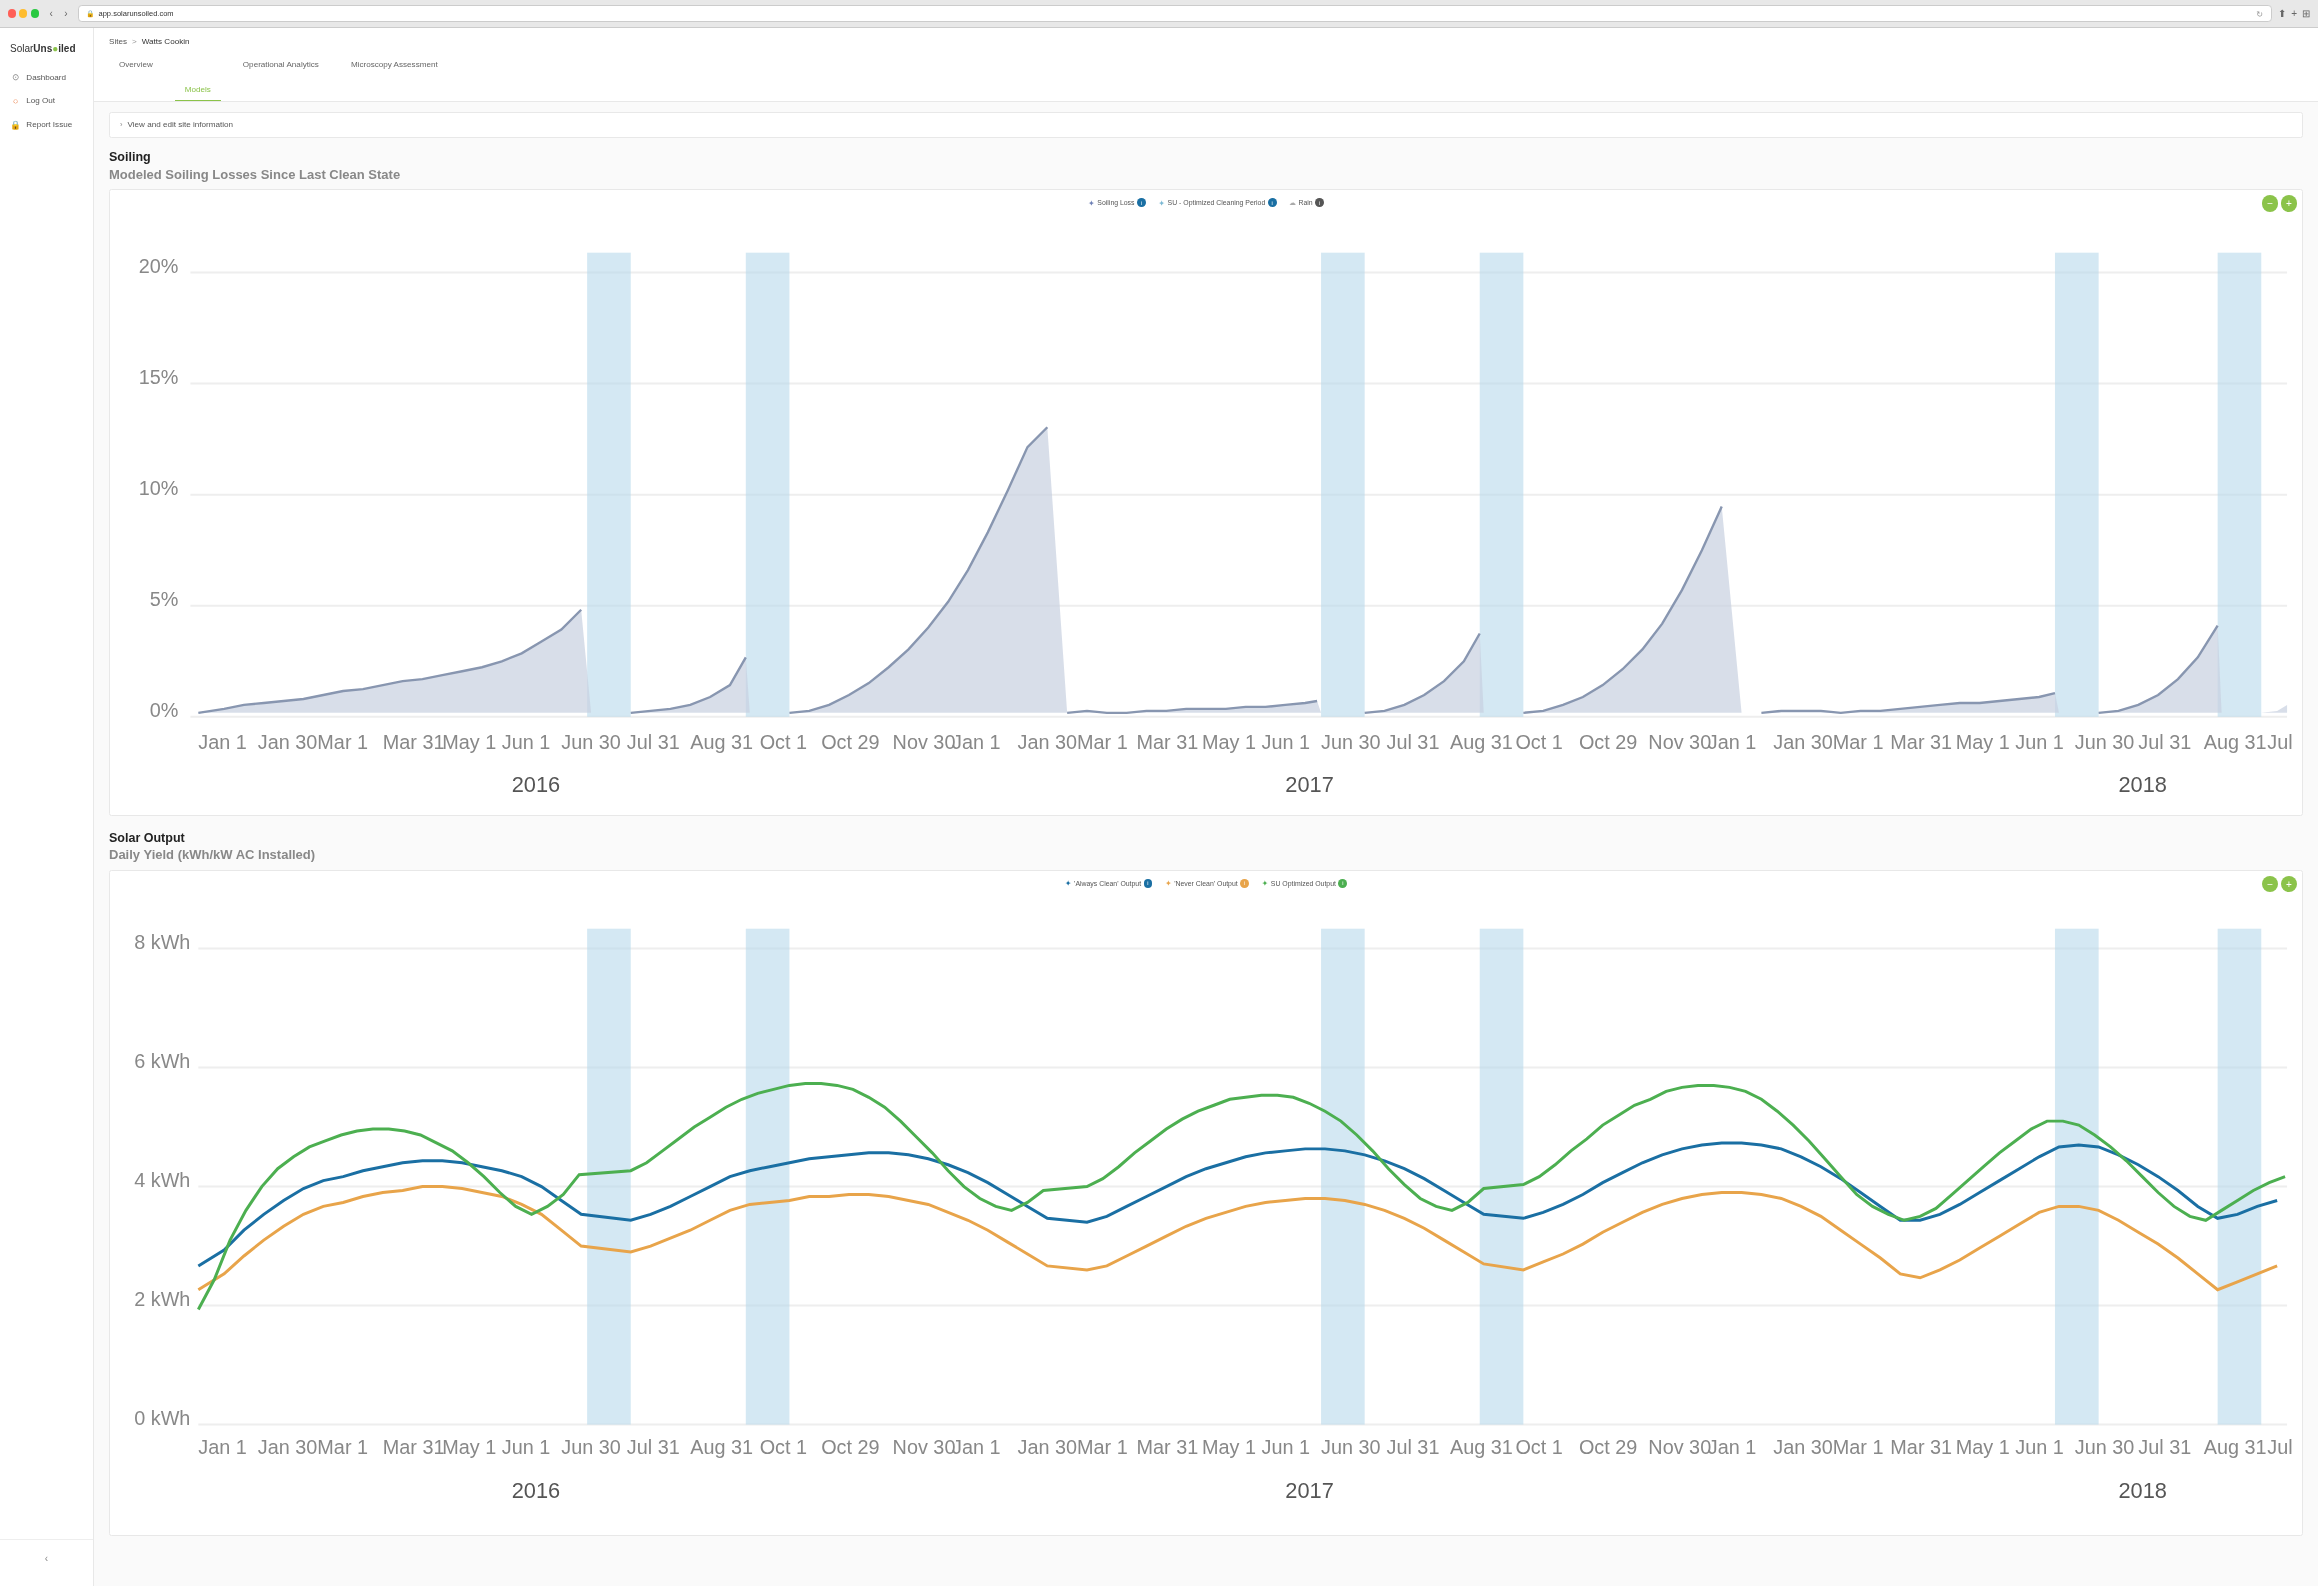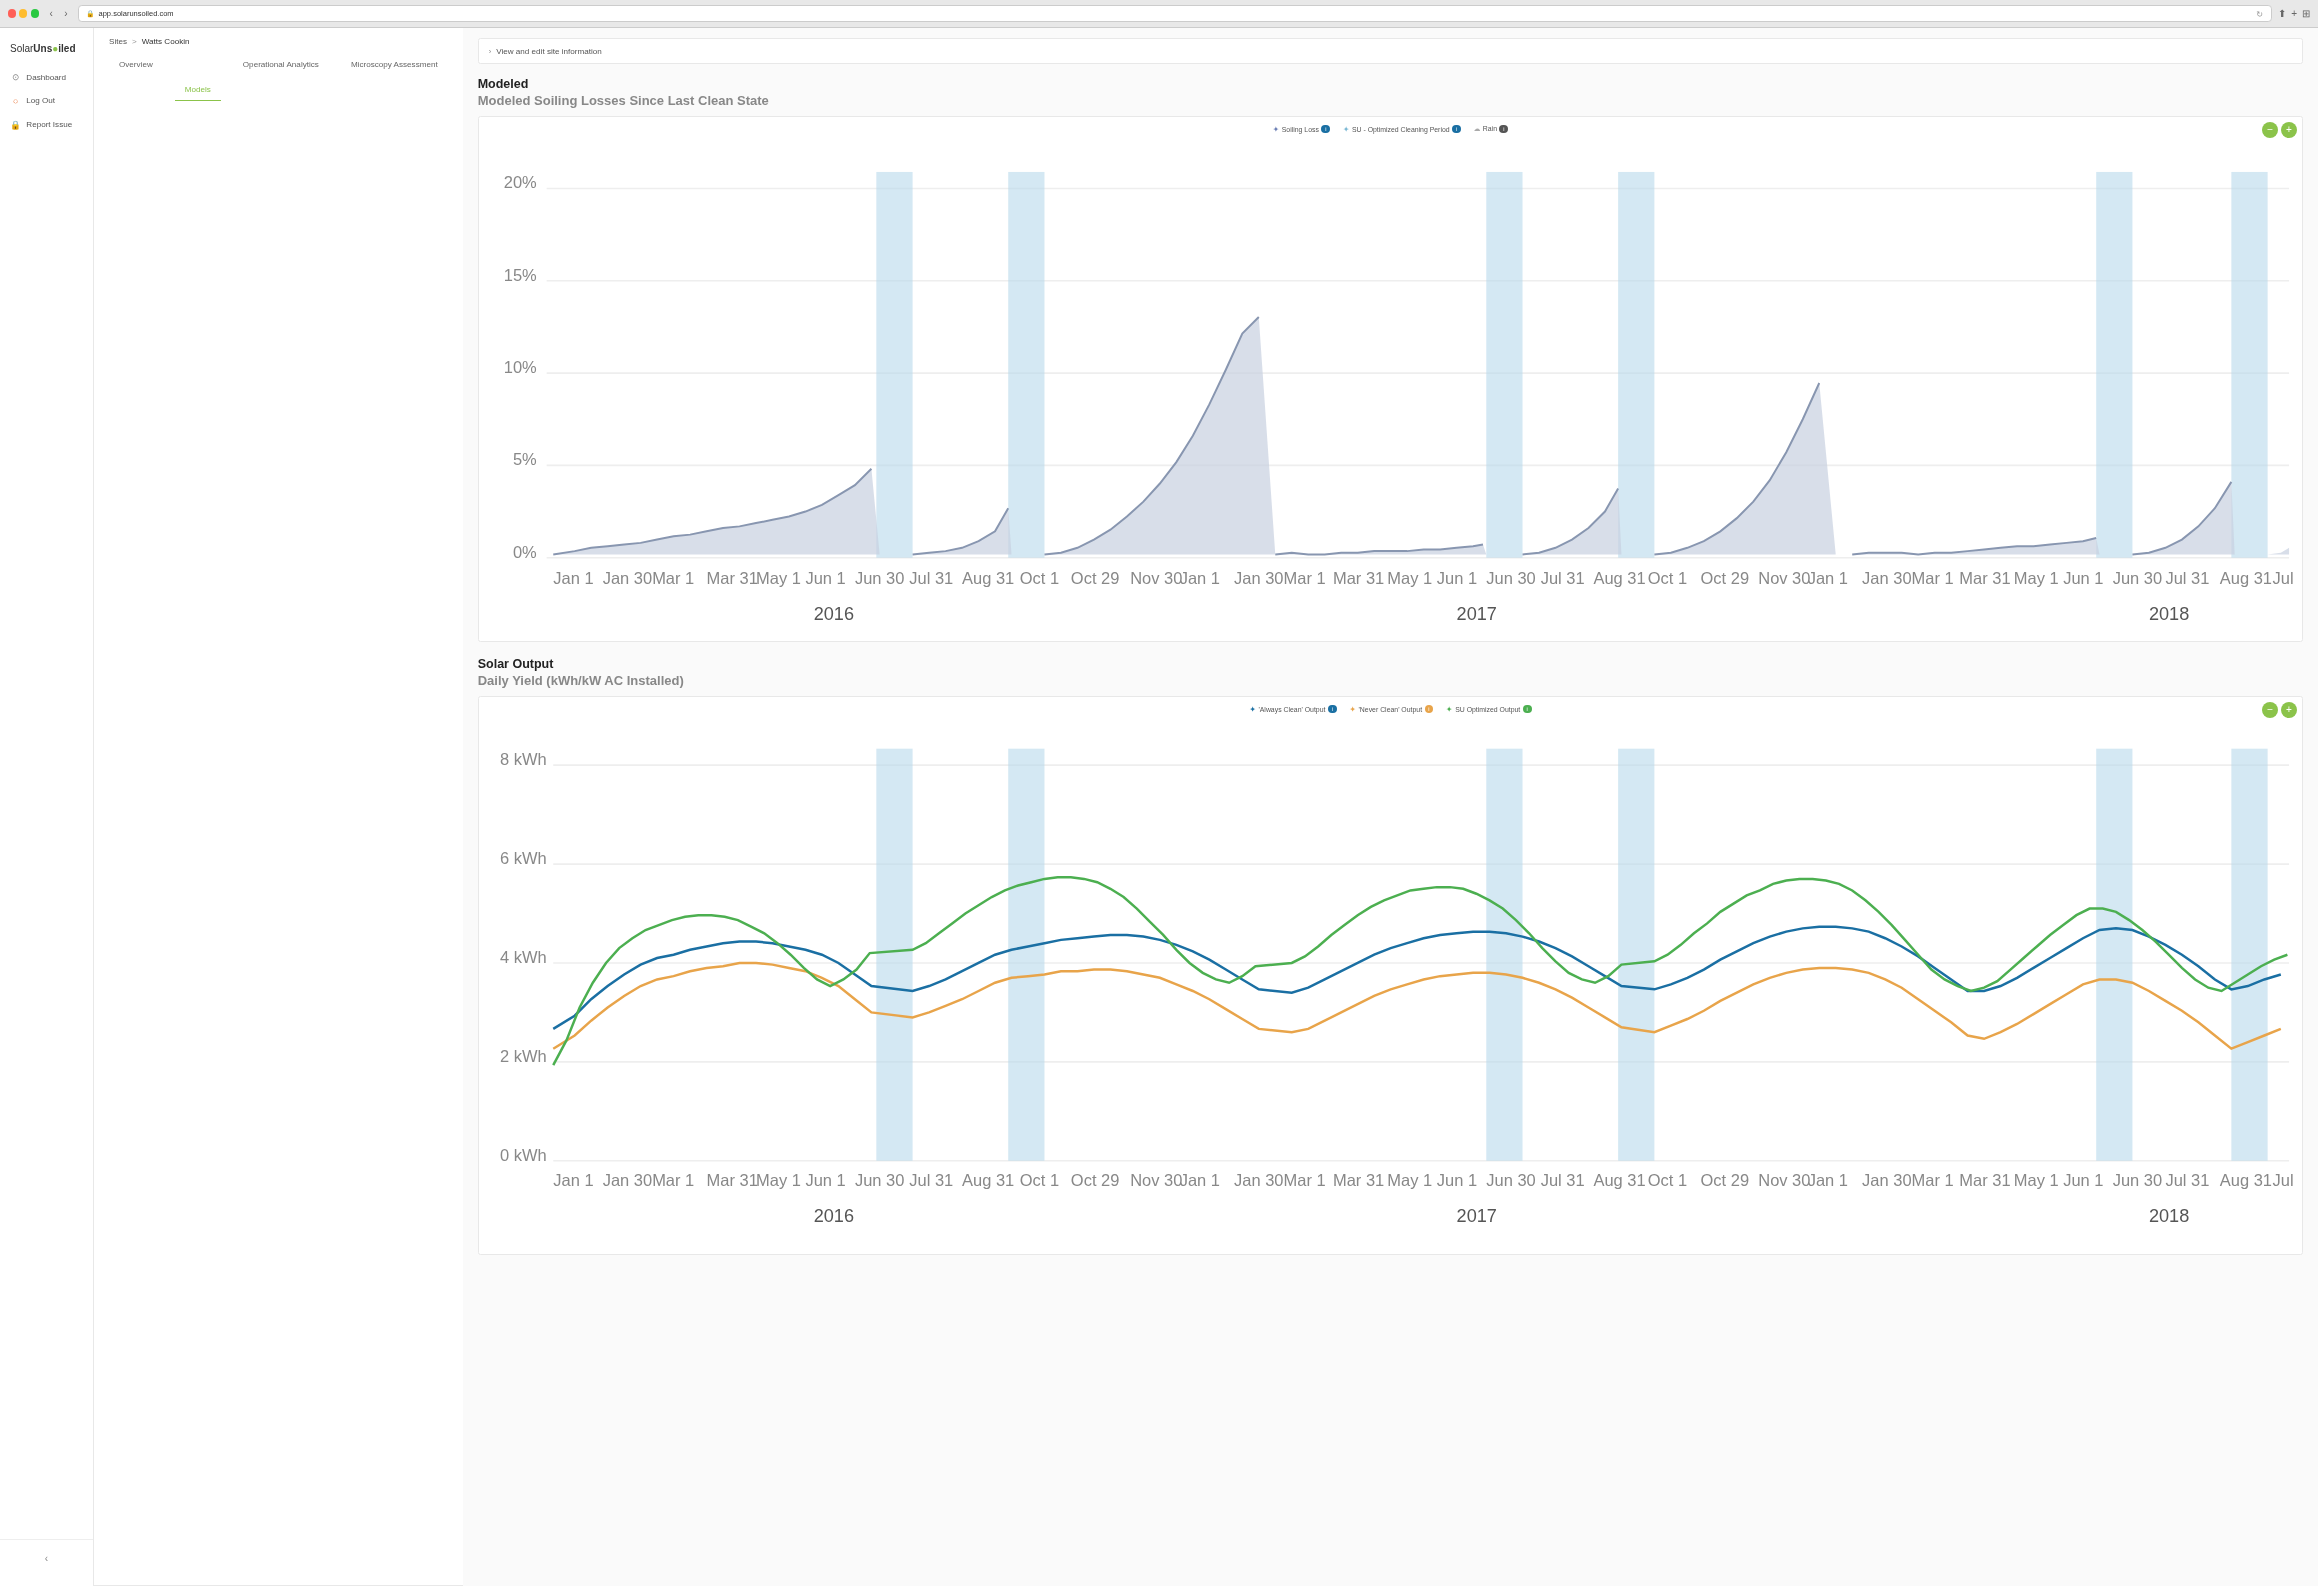--- a/index.html
+++ b/index.html
@@ -27,21 +27,21 @@
     .logo { padding: 5px 10px 12.5px; font-size: 10px; font-weight: 400; color: #333; }
     .logo strong { font-weight: 700; }
     .logo-dot { color: #8bc34a; }
     .sidebar-nav { display: flex; flex-direction: column; gap: 2.5px; flex: 1; }
     .sidebar-item { display: flex; align-items: center; gap: 5px; padding: 5px 10px; font-size: 8.1px; color: #555; cursor: pointer; }
     .sidebar-item-icon { width: 11.3px; height: 11.3px; display: flex; align-items: center; justify-content: center; font-size: 8.8px; color: #888; }
     .sidebar-bottom { padding: 7.5px 0; border-top: 0.6px solid #eee; }
     .sidebar-collapse { display: flex; align-items: center; justify-content: center; padding: 5px; cursor: pointer; color: #888; font-size: 10px; }
 
     
-    .main { flex: 1; overflow-y: auto; display: flex; flex-direction: row; }
+    .main { flex: 1; overflow-y: auto; display: flex; flex-direction: column; }
 
     
     .page-header { padding: 8.8px 15px 0; border-bottom: 0.6px solid #e8e8e8; background: white; }
     .breadcrumb { display: flex; align-items: center; gap: 5px; font-size: 8.1px; color: #555; margin-bottom: 7.5px; }
     .breadcrumb-link { color: #555; cursor: pointer; }
     .breadcrumb-sep { color: #999; }
     .breadcrumb-current { color: #333; font-weight: 400; }
     .tabs { display: flex; gap: 12px; }
     .tab { padding: 6.3px 10px; font-size: 8.1px; color: #666; cursor: pointer; border-bottom: 1.9px solid transparent; }
     .tab.active { color: #8bc34a; border-bottom-color: #8bc34a; font-weight: 500; margin-top: 25px; }
@@ -159,21 +159,21 @@
     </div>
 
     <div class="content">
 
       <div class="info-banner">
         <span class="info-banner-icon">›</span>
         <span>View and edit site information</span>
       </div>
 
       <div class="section">
-        <div class="section-title">Modeled</div>
+        <div class="section-title">Soiling</div>
         <div class="section-subtitle">Modeled Soiling Losses Since Last Clean State</div>
 
         <div class="chart-wrapper">
           
           <div class="chart-legend">
             <div class="legend-item">
               <span class="legend-icon" style="color:#6c7fb5;">✦</span>
               <span>Soiling Loss</span>
               <span class="legend-info legend-info-blue">i</span>
             </div>

